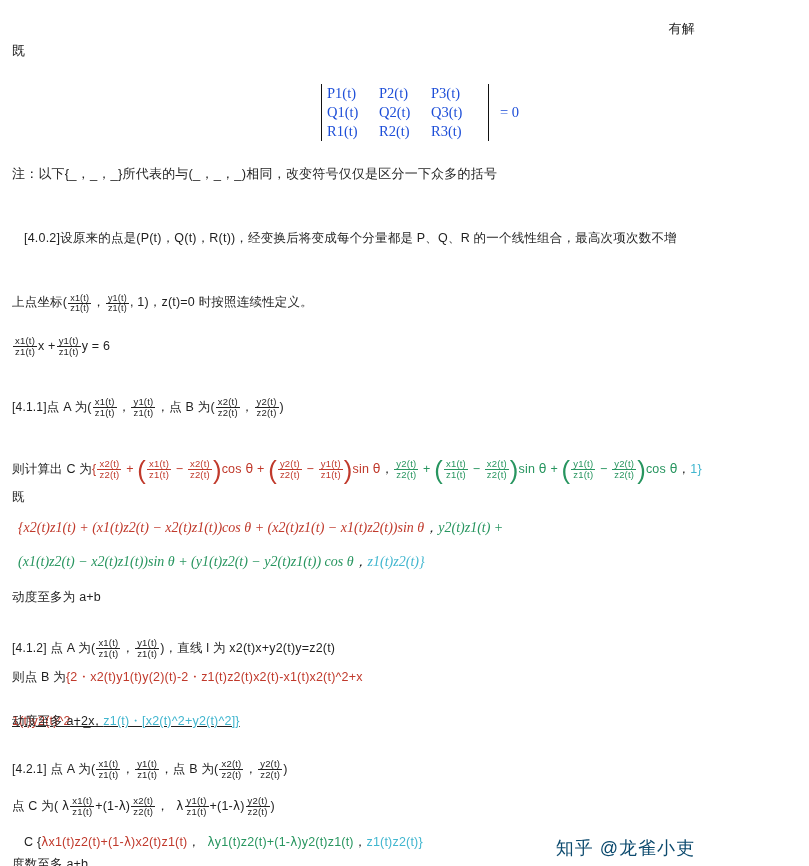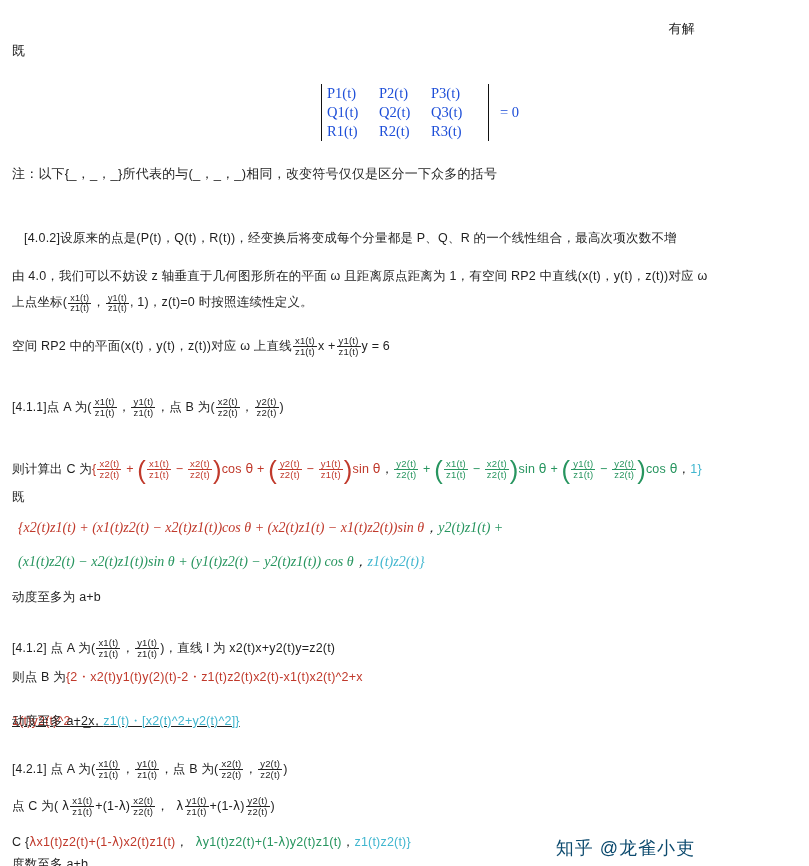--- a/index.html
+++ b/index.html
@@ -143,28 +143,27 @@
     </div>
     <div class="det-bar"></div>
     <div class="det-eq">= 0</div>
   </div>
 
   <div class="abs cn" style="left:12px; top:149px;">注：以下{_，_，_}所代表的与(_，_，_)相同，改变符号仅仅是区分一下众多的括号</div>
 
 
   <div class="abs cn sm" style="left:12px; top:214px;padding-left:12px;">[4.0.2]设原来的点是(P(t)，Q(t)，R(t))，经变换后将变成每个分量都是 P、Q、R 的一个线性组合，最高次项次数不增</div>
 
-  <div class="abs cn sm" style="left:12px; top:252px;">由 4.0，我们可以不妨设 z 轴垂直于几何图形所在的平面 ω 且距离原点距离为 1，有空间 RP2 中直线(x(t)，y(t)，z(t))对应 ω</div>
 
   <div class="abs cn sm" style="left:12px; top:278px;">
     <span>上点坐标(</span><span class="frac"><span class="num" style="font-size:0.95em">x1(t)</span><span class="den" style="font-size:0.95em">z1(t)</span></span><span>，</span><span class="frac"><span class="num" style="font-size:0.95em">y1(t)</span><span class="den" style="font-size:0.95em">z1(t)</span></span><span>, 1)，z(t)=0 时按照连续性定义。</span>
   </div>
 
   <div class="abs cn sm" style="left:12px; top:320px;">
-    <span>空间 RP2 中的平面(x(t)，y(t)，z(t))对应 ω 上直线</span><span class="frac"><span class="num">x1(t)</span><span class="den">z1(t)</span></span><span>x +</span><span class="frac"><span class="num">y1(t)</span><span class="den">z1(t)</span></span><span>y = 6</span>
+    <span class="frac"><span class="num">x1(t)</span><span class="den">z1(t)</span></span><span>x +</span><span class="frac"><span class="num">y1(t)</span><span class="den">z1(t)</span></span><span>y = 6</span>
   </div>
 
   <div class="abs cn sm" style="left:12px; top:381px;">
     <span class="tag">[4.1.1]</span><span>点 A 为(</span><span class="frac"><span class="num">x1(t)</span><span class="den">z1(t)</span></span><span>，</span><span class="frac"><span class="num">y1(t)</span><span class="den">z1(t)</span></span><span>，点 B 为(</span><span class="frac"><span class="num">x2(t)</span><span class="den">z2(t)</span></span><span>，</span><span class="frac"><span class="num">y2(t)</span><span class="den">z2(t)</span></span><span>)</span>
   </div>
 
   <div class="abs cn sm" style="left:12px; top:443px;">
     <span>则计算出 C 为</span><span class="c-red">{</span><span class="c-red"><span class="frac"><span class="num">x2(t)</span><span class="den">z2(t)</span></span> <span>+</span> <span class="paren">(</span><span class="frac"><span class="num">x1(t)</span><span class="den">z1(t)</span></span> <span>−</span> <span class="frac"><span class="num">x2(t)</span><span class="den">z2(t)</span></span><span class="paren">)</span><span>cos</span> <span class="theta">θ</span> <span>+</span> <span class="paren">(</span><span class="frac"><span class="num">y2(t)</span><span class="den">z2(t)</span></span> <span>−</span> <span class="frac"><span class="num">y1(t)</span><span class="den">z1(t)</span></span><span class="paren">)</span><span>sin</span> <span class="theta">θ</span></span><span class="c-black">，</span><span class="c-green"><span class="frac"><span class="num">y2(t)</span><span class="den">z2(t)</span></span> <span>+</span> <span class="paren">(</span><span class="frac"><span class="num">x1(t)</span><span class="den">z1(t)</span></span> <span>−</span> <span class="frac"><span class="num">x2(t)</span><span class="den">z2(t)</span></span><span class="paren">)</span><span>sin</span> <span class="theta">θ</span> <span>+</span> <span class="paren">(</span><span class="frac"><span class="num">y1(t)</span><span class="den">z1(t)</span></span> <span>−</span> <span class="frac"><span class="num">y2(t)</span><span class="den">z2(t)</span></span><span class="paren">)</span><span>cos</span> <span class="theta">θ</span></span><span class="c-black">，</span><span class="c-teal">1}</span>
   </div>
 
@@ -195,21 +194,21 @@
   <div class="abs cn sm" style="left:12px; top:697px;">动度至多 a+2x</div>
 
   <div class="abs cn sm" style="left:12px; top:743px;">
     <span class="tag">[4.2.1]</span> <span>点 A 为(</span><span class="frac"><span class="num">x1(t)</span><span class="den">z1(t)</span></span><span>，</span><span class="frac"><span class="num">y1(t)</span><span class="den">z1(t)</span></span><span>，点 B 为(</span><span class="frac"><span class="num">x2(t)</span><span class="den">z2(t)</span></span><span>，</span><span class="frac"><span class="num">y2(t)</span><span class="den">z2(t)</span></span><span>)</span>
   </div>
 
   <div class="abs cn sm" style="left:12px; top:780px;">
     <span>点 C 为(</span> <span class="lam">λ</span><span class="frac"><span class="num">x1(t)</span><span class="den">z1(t)</span></span><span>+(1-</span><span class="lam">λ</span><span>)</span><span class="frac"><span class="num">x2(t)</span><span class="den">z2(t)</span></span><span>，</span>&nbsp;&nbsp;<span class="lam">λ</span><span class="frac"><span class="num">y1(t)</span><span class="den">z1(t)</span></span><span>+(1-</span><span class="lam">λ</span><span>)</span><span class="frac"><span class="num">y2(t)</span><span class="den">z2(t)</span></span><span>)</span>
   </div>
 
-  <div class="abs cn sm" style="left:12px; top:818px;">
+  <div class="abs cn sm" style="left:24px; top:818px;">
     <span>C {</span><span class="c-red mono-ish"><span class="lam">λ</span><span>x1(t)z2(t)+(1-</span><span class="lam">λ</span><span>)x2(t)z1(t)</span></span><span class="c-black mono-ish">，</span>&nbsp;&nbsp;<span class="c-green mono-ish"><span class="lam">λ</span><span>y1(t)z2(t)+(1-</span><span class="lam">λ</span><span>)y2(t)z1(t)</span></span><span class="c-black mono-ish">，</span><span class="c-teal mono-ish">z1(t)z2(t)}</span>
   </div>
 
   <div class="abs cn sm" style="left:12px; top:840px;">度数至多 a+b</div>
 
   <div class="watermark">知乎 @龙雀小吏</div>
 
 </div>
 
 </body></html>

